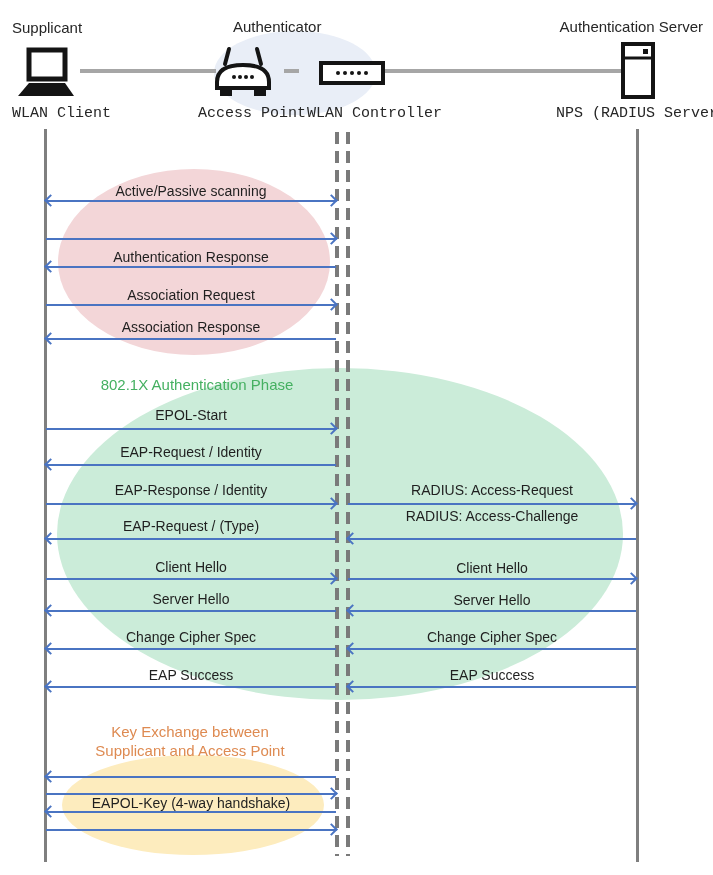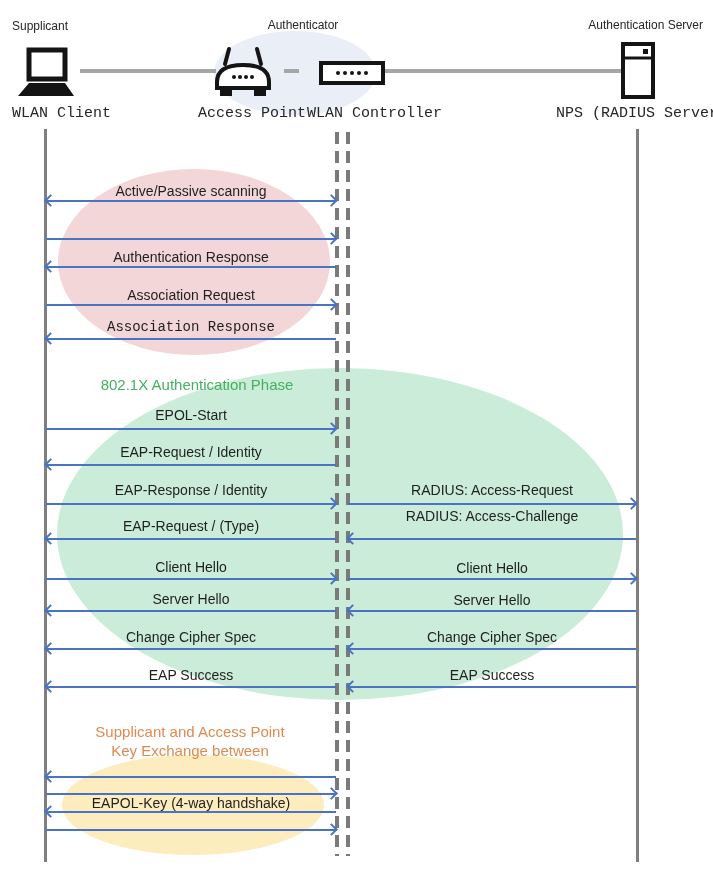--- a/index.html
+++ b/index.html
@@ -1,21 +1,21 @@
 <!DOCTYPE html>
 <html><head>
 <meta charset="utf-8">
 <style>
   * { margin:0; padding:0; box-sizing:border-box; }
   html,body { width:713px; height:875px; background:#fff; font-family:"Liberation Sans", sans-serif; }
   .canvas { position:relative; width:713px; height:875px; background:#fff; overflow:hidden; }
 
-  .role-label { position:absolute; font-size:12px; color:#262626; white-space:nowrap; }
+  .role-label { position:absolute; font-size:15px; color:#262626; white-space:nowrap; }
   .device-label { position:absolute; font-size:15px; color:#262626; white-space:nowrap;font-family:Liberation Mono, monospace; }
-  .center { text-align:center; }
+  .center { }
 
   .ellipse { position:absolute; border-radius:50%; }
   .auth-ellipse { left:214px; top:31px; width:162px; height:84px; background:#e9eef7; }
   .pink-ellipse { left:58px; top:169px; width:272px; height:186px; background:#f3d6d8; }
   .green-ellipse { left:57px; top:368px; width:566px; height:332px; background:#cbecd9; }
   .yellow-ellipse { left:62px; top:755px; width:262px; height:100px; background:#fdecbe; }
 
   .connector { position:absolute; height:4px; top:69px; background:#a6a6a6; }
 
   .lifeline { position:absolute; width:3px; top:129px; height:733px; background:#7f7f7f; }
@@ -99,22 +99,22 @@
   <div class="device-label center" style="left:307px;top:105px;width:110px;">WLAN Controller</div>
   <div class="device-label center" style="left:556px;top:105px;width:160px;">NPS (RADIUS Server)</div>
 
   <div class="lifeline left"></div>
   <div class="lifeline right"></div>
   <div class="dashed-line dashed-a"></div>
   <div class="dashed-line dashed-b"></div>
 
   <div class="phase-title pt-green" style="left:75px;top:376px;width:244px;">802.1X Authentication Phase</div>
   <div class="phase-title pt-orange" style="left:68px;top:722px;width:244px;">
+    <div>Key Exchange between</div>
     <div>Supplicant and Access Point</div>
-    <div>Key Exchange between</div>
   </div>
 
   <div class="msg-label span-l" style="top:182px;">Active/Passive scanning</div>
   <div class="arrow al" style="top:200px;">
       <span class="ah hl"></span>
       <span class="ah hr"></span>
     </div>
 
   <div class="arrow al" style="top:238px;">
       <span class="ah hr"></span>
@@ -123,21 +123,21 @@
   <div class="msg-label span-l" style="top:248px;">Authentication Response</div>
   <div class="arrow al" style="top:266px;">
       <span class="ah hl"></span>
     </div>
 
   <div class="msg-label span-l" style="top:286px;">Association Request</div>
   <div class="arrow al" style="top:304px;">
       <span class="ah hr"></span>
     </div>
 
-  <div class="msg-label span-l" style="top:318px;font-family:Liberation Mono, monospace;">Association Response</div>
+  <div class="msg-label span-l" style="top:318px;">Association Response</div>
   <div class="arrow al" style="top:338px;">
       <span class="ah hl"></span>
     </div>
 
   <div class="msg-label span-l" style="top:406px;">EPOL-Start</div>
   <div class="arrow al" style="top:428px;">
       <span class="ah hr"></span>
     </div>
 
   <div class="msg-label span-l" style="top:443px;">EAP-Request / Identity</div>

